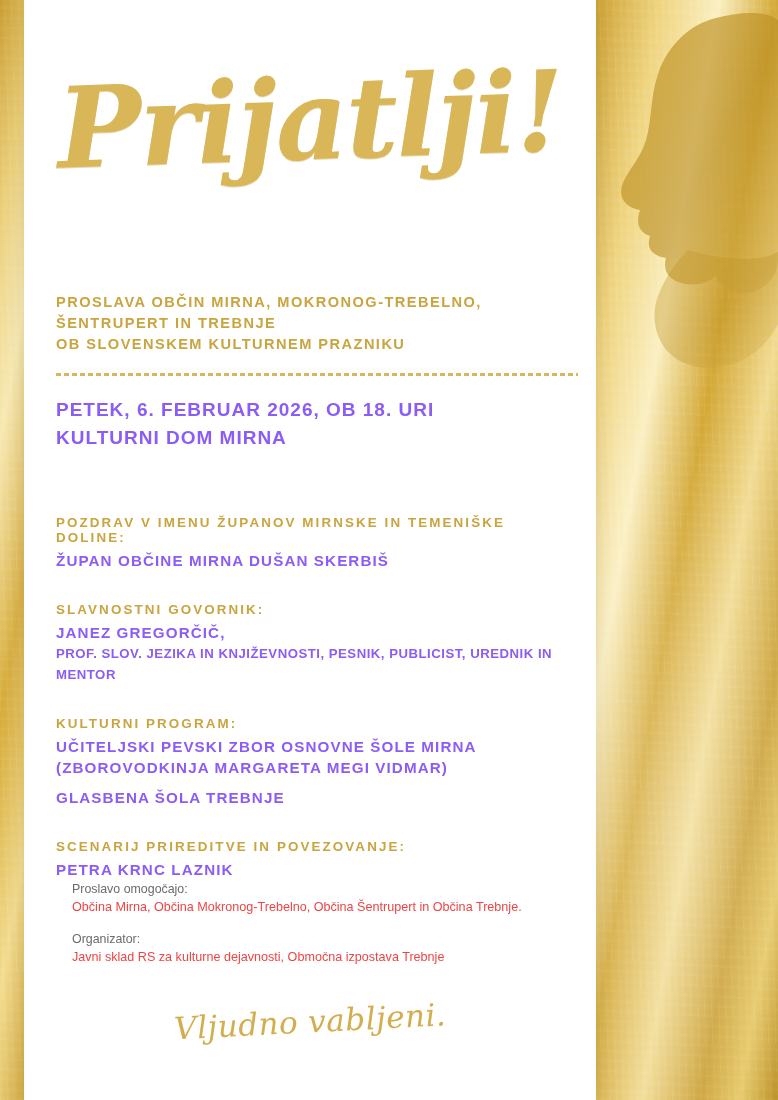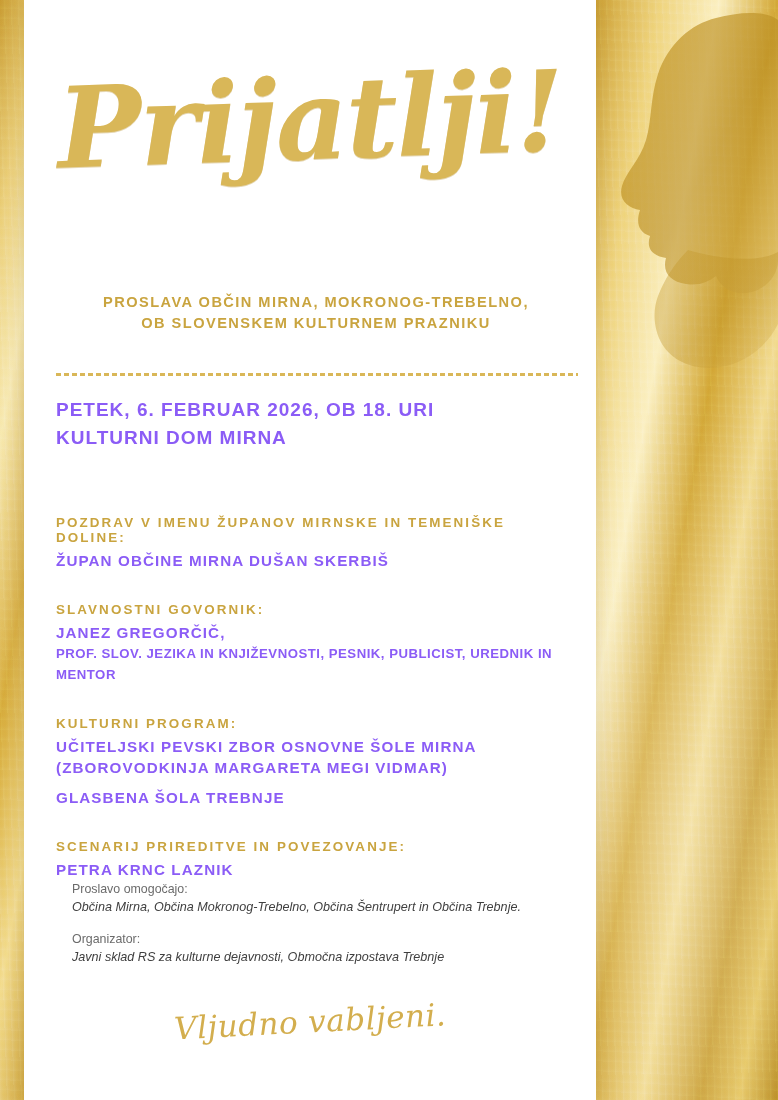--- a/index.html
+++ b/index.html
@@ -161,24 +161,23 @@
     letter-spacing: 0.5px;
   }
   .sectiongap { height: 19px; }
 
   .fineprint-label {
     color: #6b6b6b;
     font-size: 12.4px;
     line-height: 18px;
   }
   .fineprint {
-    color: #404040;
+    color: #ef4444;
     font-size: 12.6px;
     line-height: 18px;
-    font-style: italic;
   }
 
   .closing {
     font-family: "DejaVu Serif", serif;
     font-style: italic;
     color: #d3ae4e;
     font-size: 31px;
     letter-spacing: 0.5px;
     transform: rotate(-3deg);
   }
@@ -219,22 +218,23 @@
       C154,360 172,344 182,324 L182,252 C160,264 120,258 92,250 Z"></path>
   </svg>
 </div>
 
 <div class="card">
 
   <div class="title-wrap">
     <div class="title-script">Prijatlji!</div>
   </div>
 
-  <div class="block subtitle" style="top:292px;text-align:center;">
+  <div class="block subtitle" style="top:292px;">
     <div>PROSLAVA OBČIN MIRNA, MOKRONOG-TREBELNO,</div>
+    <div>ŠENTRUPERT IN TREBNJE</div>
     <div>OB SLOVENSKEM KULTURNEM PRAZNIKU</div>
   </div>
 
   <div class="rule" style="top:373px;"></div>
 
   <div class="block when" style="top:396px;">
     <div>PETEK, 6. FEBRUAR 2026, OB 18. URI</div>
     <div>KULTURNI DOM MIRNA</div>
   </div>
 

